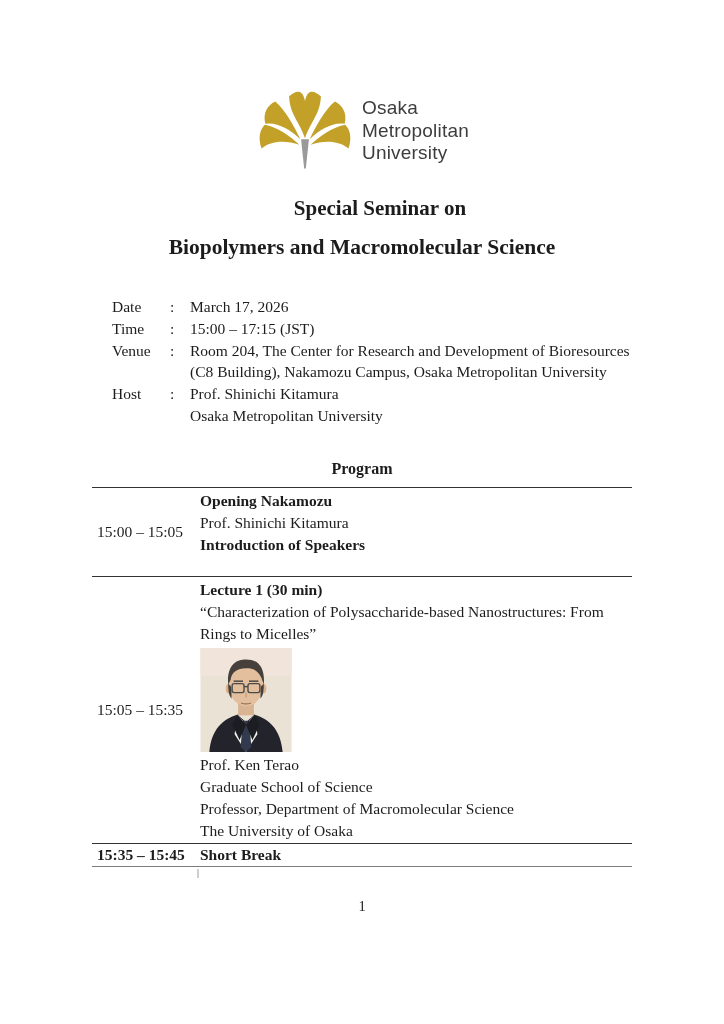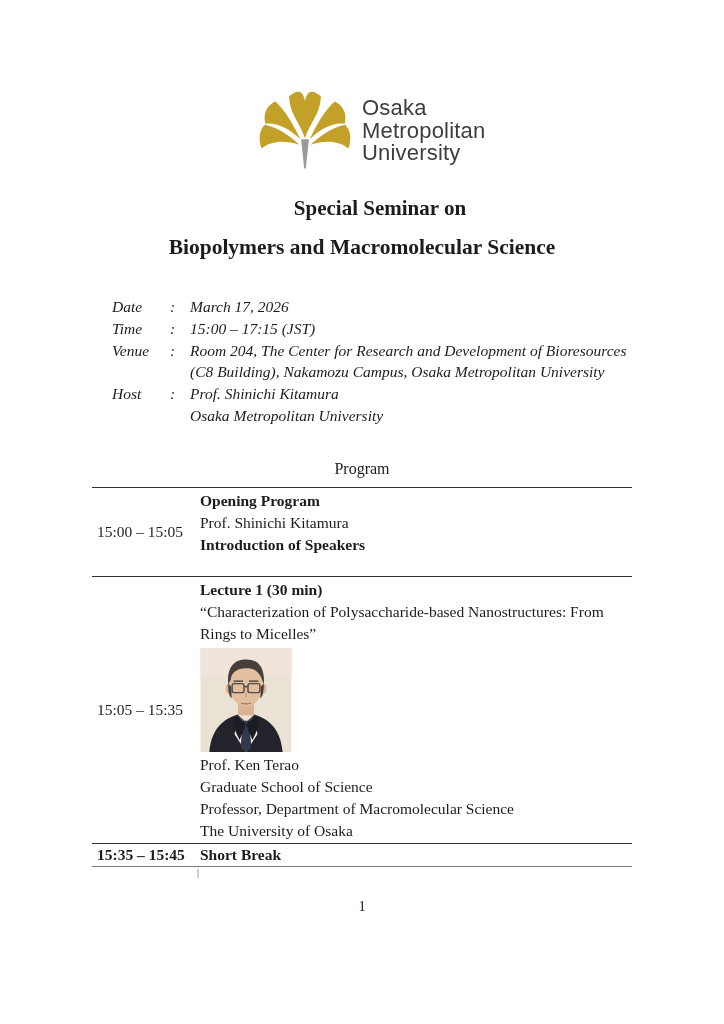--- a/index.html
+++ b/index.html
@@ -12,45 +12,45 @@
     color:#1c1c1c;
     overflow:hidden;
     margin:0 auto;
   }
 
   
   .logo-mark { position:absolute; left:256px; top:86px; width:98px; height:84px; }
   .logo-text {
     position:absolute; left:362px; top:97px;
     font-family:"Liberation Sans", sans-serif;
-    font-size:22px; line-height:22.5px; font-weight:500;
+    font-size:19px; line-height:22.5px; font-weight:500;
     color:#3d3d3d; letter-spacing:0.2px;
   }
 
   
   .title-line1 {
     position:absolute; top:196px; left:0; width:100%;
     text-align:center; font-weight:bold; font-size:21px;padding-left:36px;
   }
   .title-line2 {
     position:absolute; top:235px; left:0; width:100%;
     text-align:center; font-weight:bold; font-size:21.5px;
   }
 
   
   .details { position:absolute; left:112px; top:296px; font-size:15.5px; line-height:21.8px; }
-  .detail-row { display:flex; align-items:flex-start;font-style:italic; }
+  .detail-row { display:flex; align-items:flex-start; }
   .detail-label { width:58px; flex:0 0 58px; }
   .detail-colon { width:20px; flex:0 0 20px; }
   .detail-value { white-space:nowrap; }
 
   
   .program-heading {
     position:absolute; top:460px; left:0; width:100%;
-    text-align:center; font-weight:normal; font-size:16px;
+    text-align:center; font-weight:bold; font-size:16px;
   }
   .program-table {
     position:absolute; left:92px; top:487px; width:540px;
     font-size:15.5px;
   }
   .prow { display:flex; border-top:1.6px solid #333333; }
   .prow-1 { height:89px; }
   .prow-2 { height:267px; }
   .prow-3 { height:24px; border-bottom:1.4px solid #7d7d7d;font-weight:bold; }
   .ptime {
@@ -135,21 +135,21 @@
     </div>
   </div>
 
   <div class="program-heading">Program</div>
 
   <div class="program-table">
 
     <div class="prow prow-1">
       <div class="ptime">15:00 – 15:05</div>
       <div class="pcontent">
-        <div class="b">Opening Program</div>
+        <div class="b">Opening Nakamozu</div>
         <div>Prof. Shinichi Kitamura</div>
         <div class="b">Introduction of Speakers</div>
       </div>
     </div>
 
     <div class="prow prow-2">
       <div class="ptime">15:05 – 15:35</div>
       <div class="pcontent">
         <div class="b">Lecture 1 (30 min)</div>
         <div class="quote-line">“Characterization of Polysaccharide-based Nanostructures: From Rings to Micelles”</div>

